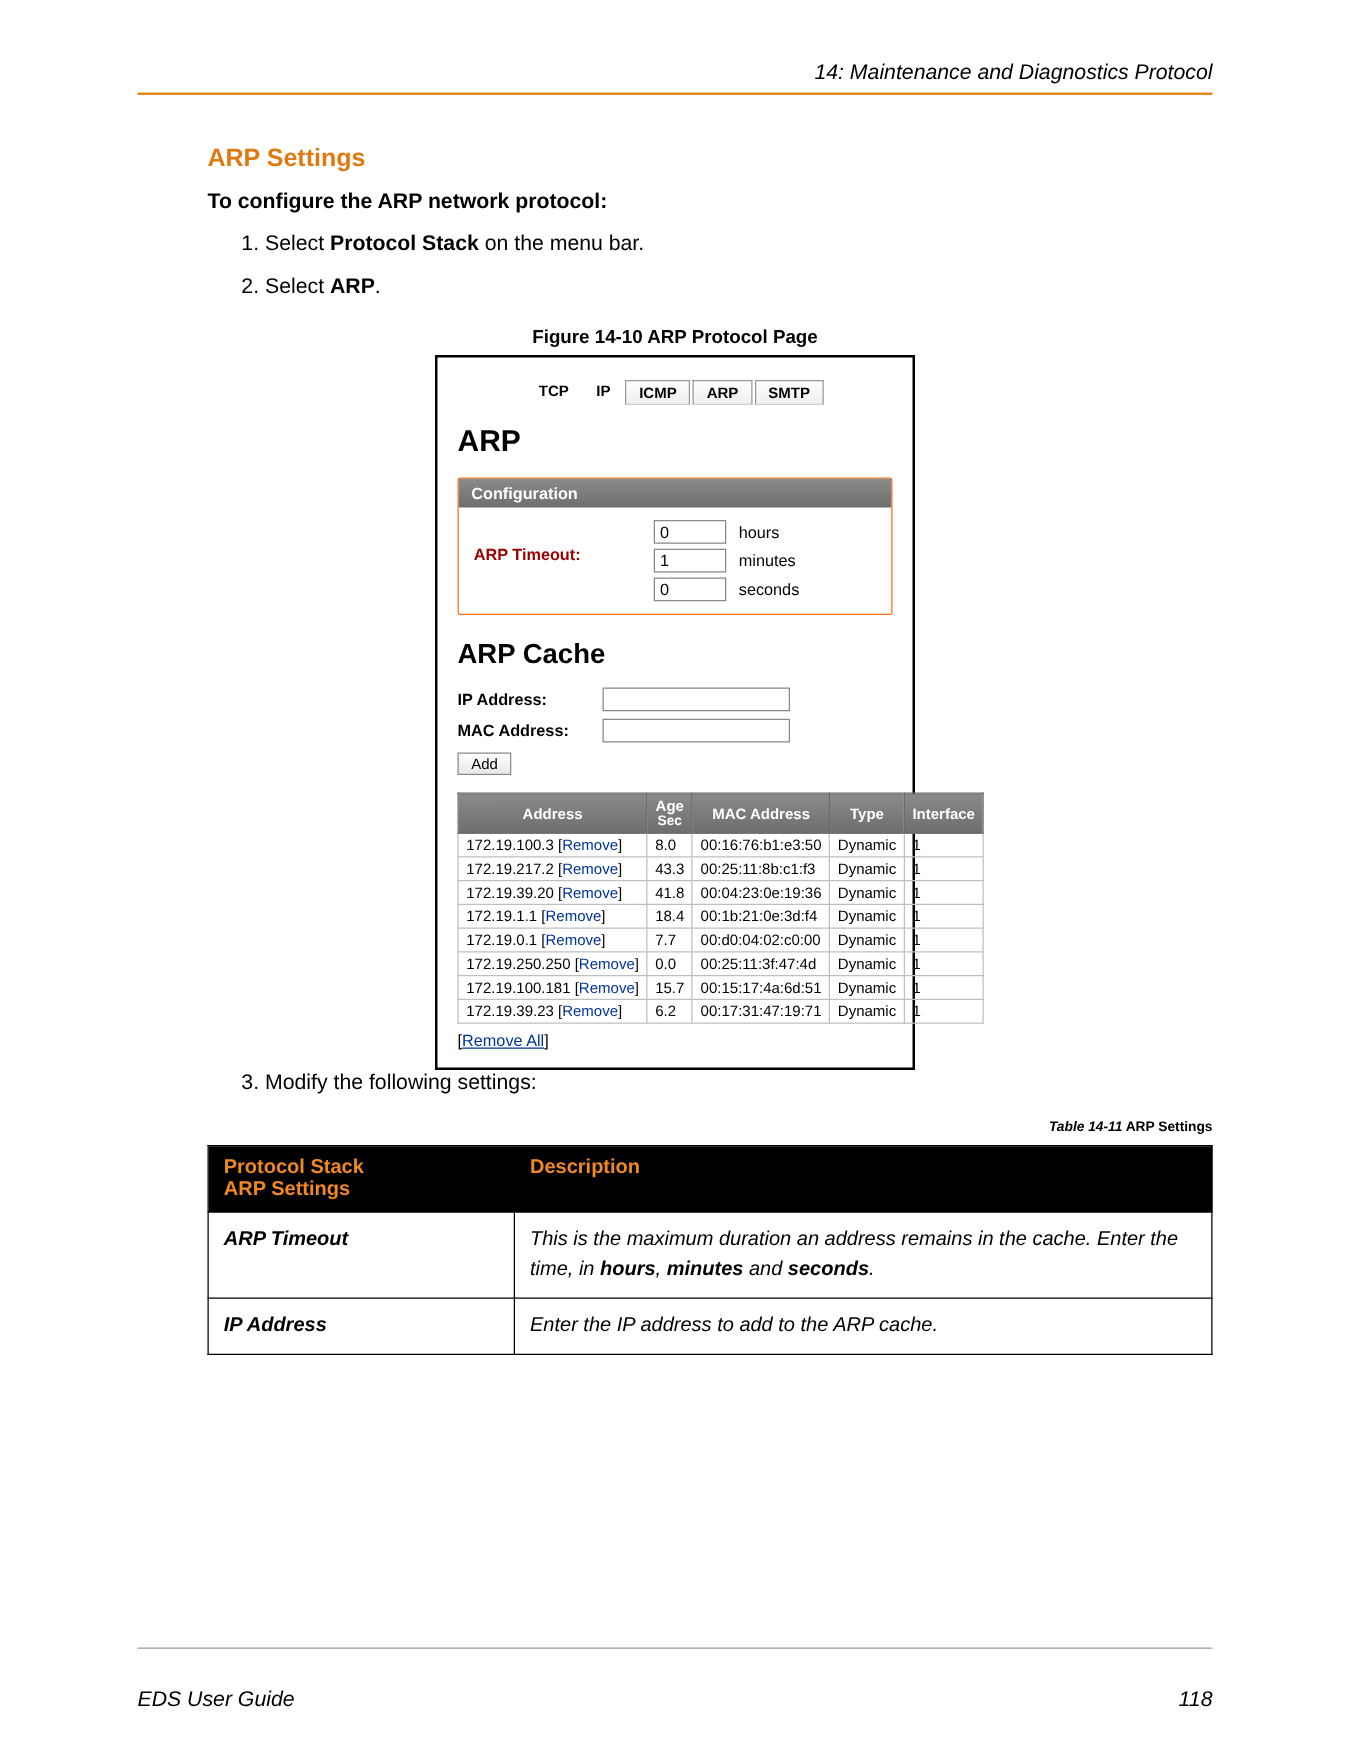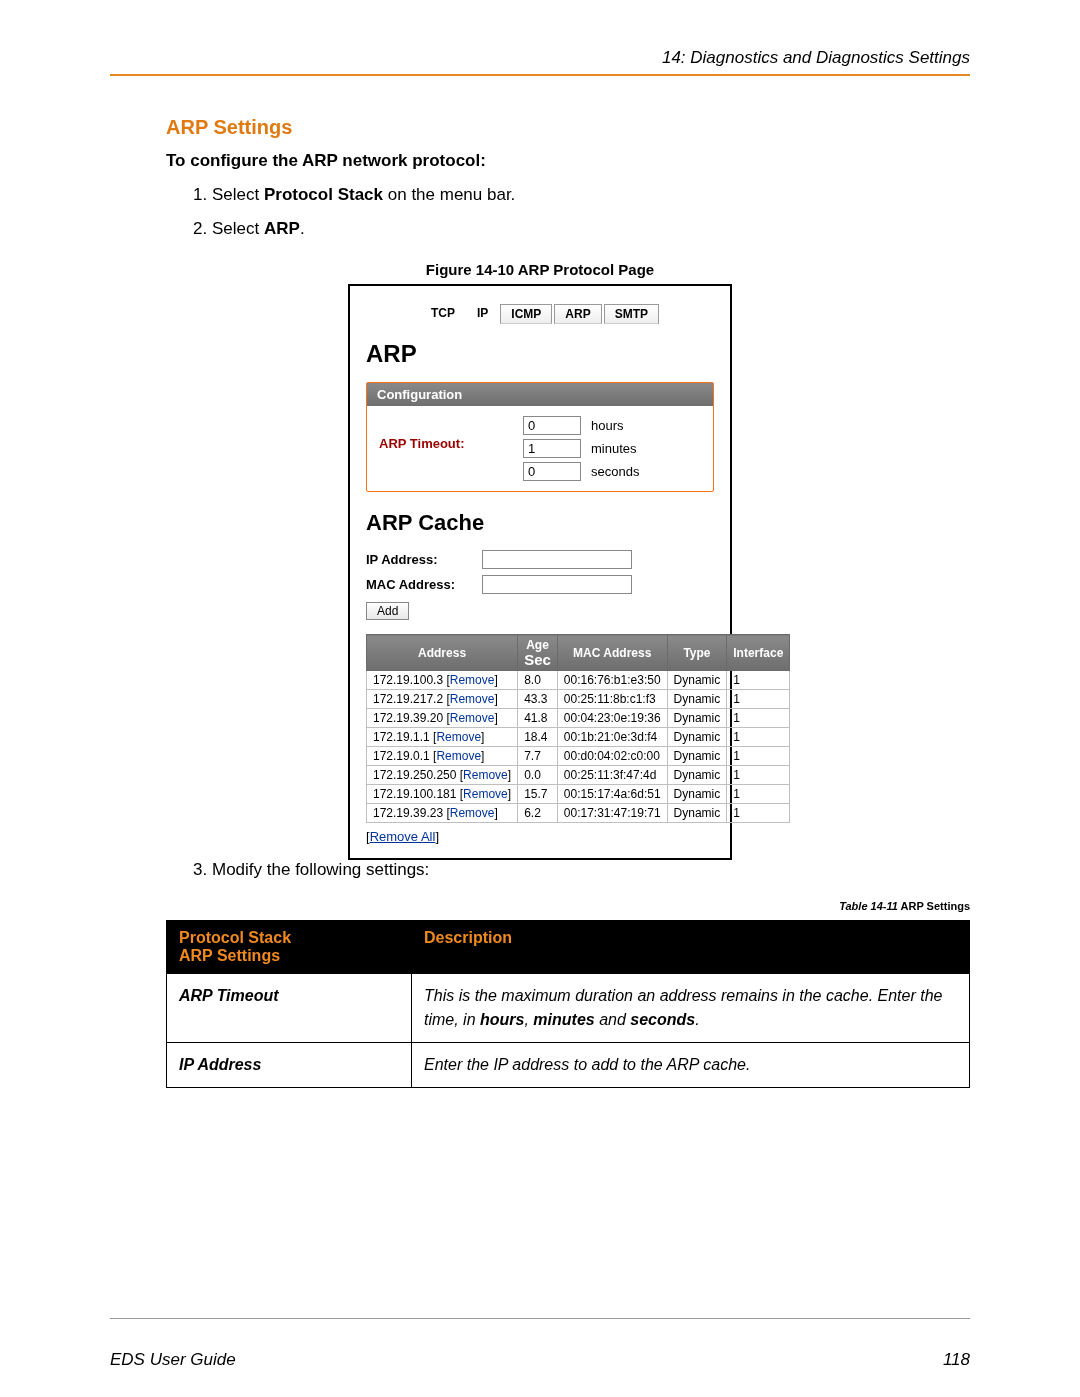--- a/index.html
+++ b/index.html
@@ -139,21 +139,21 @@
     margin-top: 14px;
   }
   table.cache-tbl th {
     background: linear-gradient(#8a8a8a,#6e6e6e);
     color: #fff;
     font-weight: bold;
     padding: 3px 6px;
     border: 1px solid #6b6b6b;
     text-align: center;
   }
-  table.cache-tbl th .sub { display:block; font-size:15px; line-height:1; }
+  table.cache-tbl th .sub { display:block; font-size:11px; line-height:1; }
   table.cache-tbl td {
     border: 1px solid #bfbfbf;
     padding: 2px 6px;
     white-space: nowrap;
   }
   table.cache-tbl td a { color: #003399; cursor: pointer; }
   .remove-all { color: #003399; text-decoration: underline; font-size: 13px; margin-top: 6px; display: inline-block; cursor: pointer; }
 
   .table-caption {
     text-align: right;
@@ -205,21 +205,21 @@
     right: 110px;
     bottom: 70px;
     border: none;
     border-top: 1px solid #999;
   }
 </style>
 </head>
 <body>
 
 <div class="page">
-  <div class="header-bar">14: Diagnostics and Diagnostics Settings</div>
+  <div class="header-bar">14: Maintenance and Diagnostics Protocol</div>
   <hr class="header-rule">
 
   <div class="section-title">ARP Settings</div>
   <div class="subhead">To configure the ARP network protocol:</div>
 
   <ol class="steps">
     <li>
       <span>Select </span><span class="bold">Protocol Stack</span><span> on the menu bar.</span>
     </li>
     <li>

